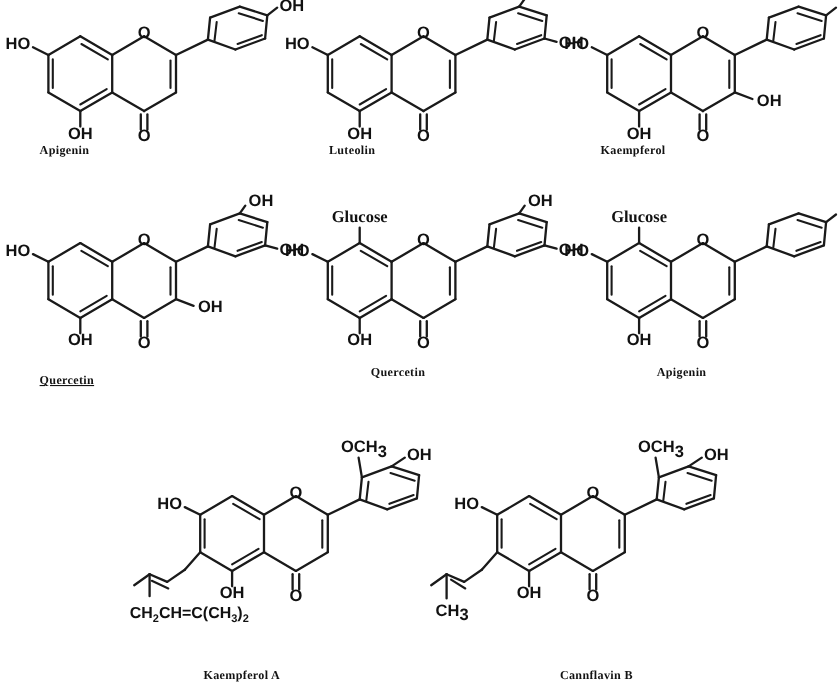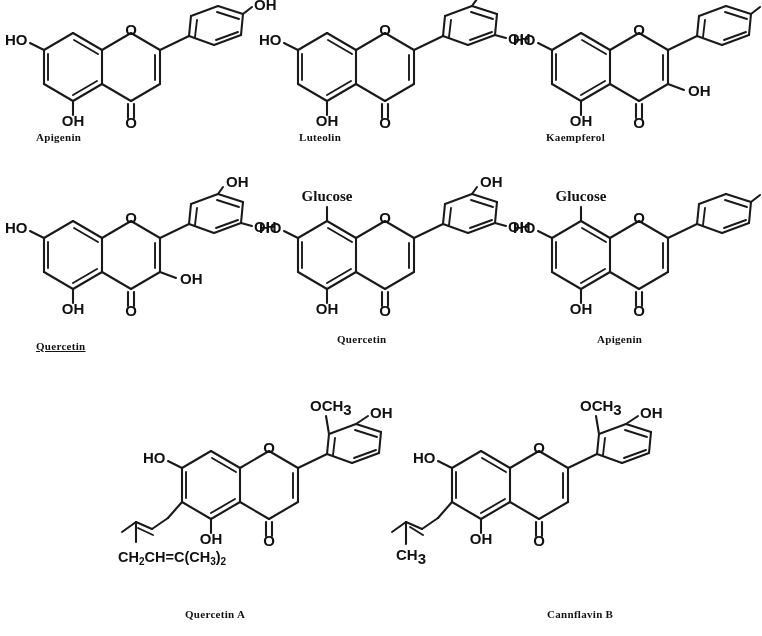--- a/index.html
+++ b/index.html
@@ -408,21 +408,21 @@
       <text class="atom-label" x="81" y="148" text-anchor="middle">OH</text>
       <text class="atom-label" x="139" y="150" text-anchor="middle">O</text>
       <text class="atom-label" x="139" y="57" text-anchor="middle">O</text>
       <text class="atom-label" x="180" y="15" text-anchor="start"><tspan>OCH</tspan><tspan class="sub" dy="4">3</tspan></text>
       <text class="atom-label" x="240" y="22" text-anchor="start">OH</text>
       <text class="chain-label" x="-12" y="166" text-anchor="start">
         <tspan>CH</tspan><tspan class="sub" dy="4">2</tspan><tspan dy="-4">CH=C(CH</tspan><tspan class="sub" dy="4">3</tspan><tspan dy="-4">)</tspan><tspan class="sub" dy="4">2</tspan>
       </text>
     </svg>
   </div>
-  <div class="caption" style="left:185px; top:608px;">Quercetin A</div>
+  <div class="caption" style="left:185px; top:608px;">Kaempferol A</div>
 
   <div class="structure-cell" style="left:400px; top:392px;">
     <svg class="structure-svg" width="260" height="200" viewBox="0 0 260 200">
       <path class="bond" d="M52,76 L52,110"></path>
       <path class="bond-inner" d="M56,80 L56,106"></path>
       <path class="bond" d="M52,110 L81,127"></path>
       <path class="bond" d="M81,127 L110,110"></path>
       <path class="bond-inner" d="M81,121 L105,107"></path>
       <path class="bond" d="M110,110 L110,76"></path>
       <path class="bond" d="M110,76 L81,59"></path>
@@ -461,15 +461,15 @@
 
       <text class="atom-label" x="13" y="67" text-anchor="start">HO</text>
       <text class="atom-label" x="81" y="148" text-anchor="middle">OH</text>
       <text class="atom-label" x="139" y="150" text-anchor="middle">O</text>
       <text class="atom-label" x="139" y="57" text-anchor="middle">O</text>
       <text class="atom-label" x="180" y="15" text-anchor="start"><tspan>OCH</tspan><tspan class="sub" dy="4">3</tspan></text>
       <text class="atom-label" x="240" y="22" text-anchor="start">OH</text>
       <text class="atom-label" x="-4" y="164" text-anchor="start"><tspan>CH</tspan><tspan class="sub" dy="4">3</tspan></text>
     </svg>
   </div>
-  <div class="caption" style="left:547px; top:608px;">Cannflavin B</div>
+  <div class="caption" style="left:509px; top:608px;">Cannflavin B</div>
 
 </div>
 
 </body></html>

